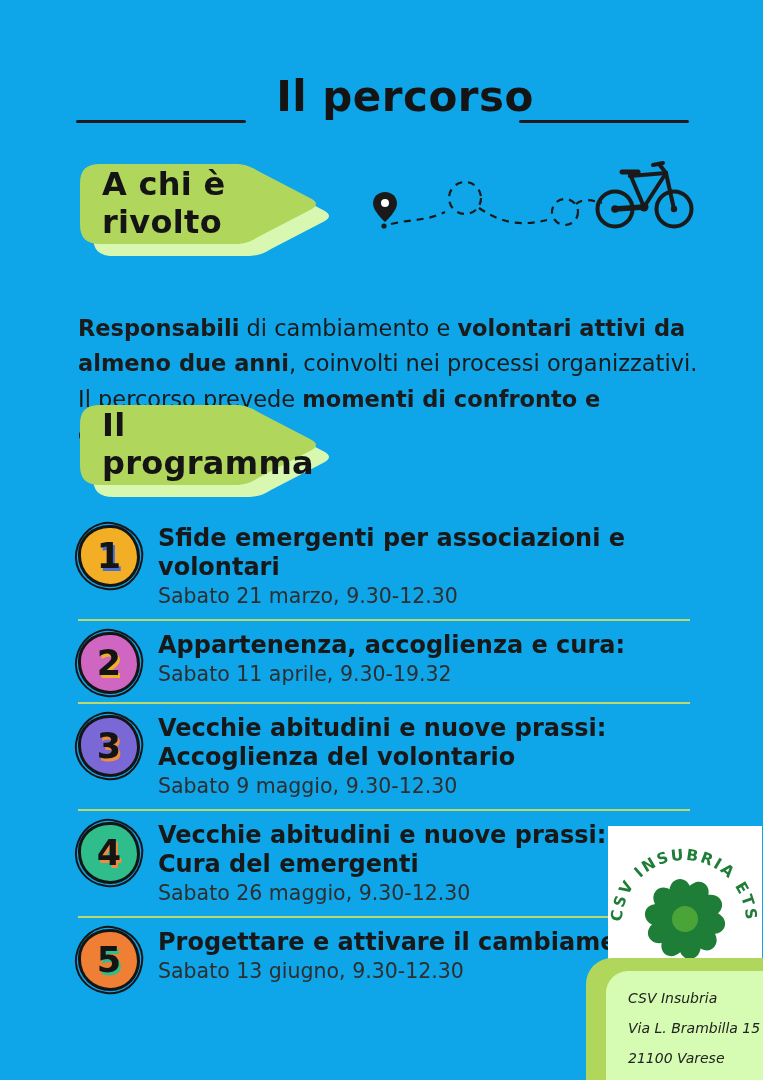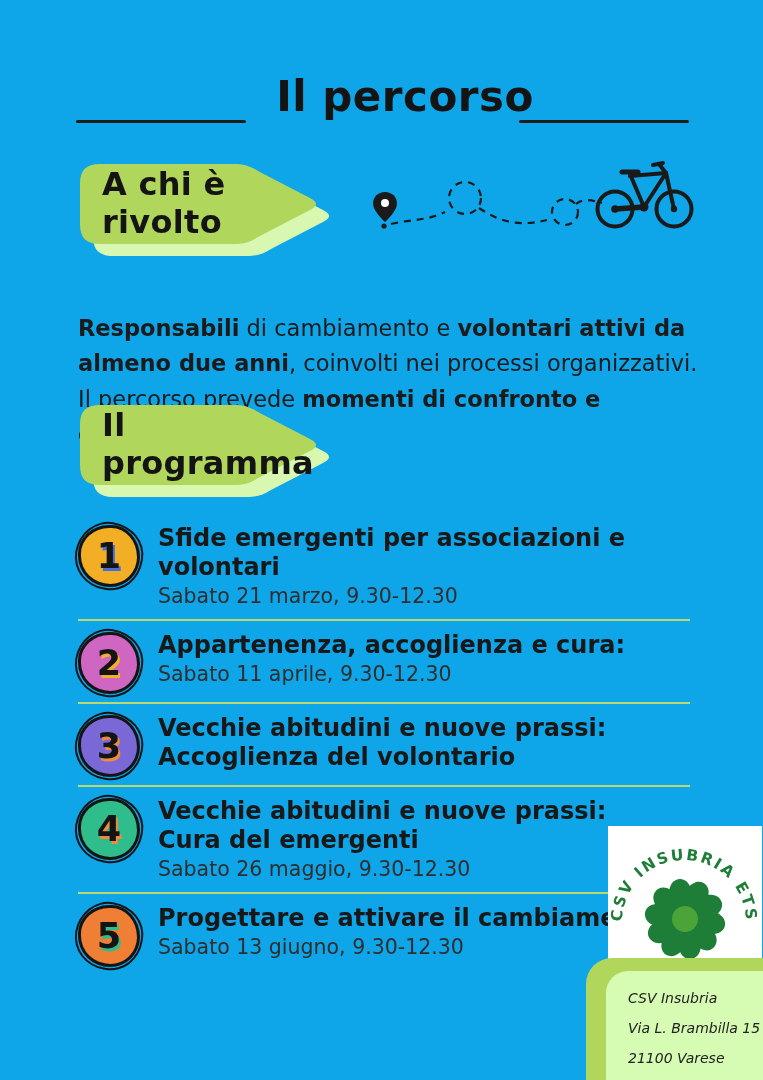--- a/index.html
+++ b/index.html
@@ -155,33 +155,34 @@
   </div>
 
   <div class="item">
     <div class="badge" style="background: rgb(207, 102, 193);">
       <span class="badge-num" style="text-shadow: rgb(242, 176, 42) 2px 3px 0px;">2</span>
     </div>
     <div class="item-text">
       <div class="item-title">
             <div>Appartenenza, accoglienza e cura:</div>
           </div>
-      <div class="item-date">Sabato 11 aprile, 9.30-12.30</div>
+      <div class="item-date">Sabato 11 aprile, 9.30-19.32</div>
     </div>
   </div>
 
   <div class="item">
     <div class="badge" style="background: rgb(122, 104, 214);">
       <span class="badge-num" style="text-shadow: rgb(239, 139, 62) 2px 3px 0px;">3</span>
     </div>
     <div class="item-text">
       <div class="item-title">
             <div>Vecchie abitudini e nuove prassi:</div>
             <div>Accoglienza del volontario</div>
           </div>
+      <div class="item-date">Sabato 9 maggio, 9.30-12.30</div>
     </div>
   </div>
 
   <div class="item">
     <div class="badge" style="background: rgb(46, 189, 139);">
       <span class="badge-num" style="text-shadow: rgb(239, 139, 62) 2px 3px 0px;">4</span>
     </div>
     <div class="item-text">
       <div class="item-title">
             <div>Vecchie abitudini e nuove prassi:</div>

